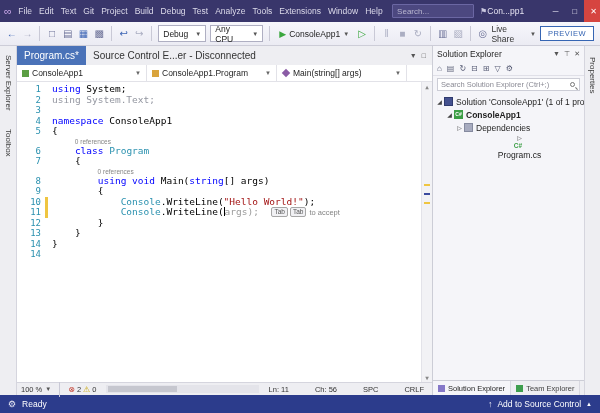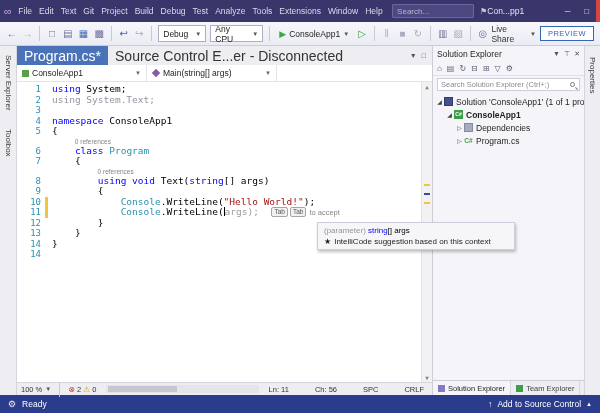--- a/index.html
+++ b/index.html
@@ -9,21 +9,21 @@
 
   
   .titlebar{height:22px;background:var(--c-titlebar,#39366B);display:flex;align-items:center;color:#DCDAEA;font-size:8.5px;padding-left:4px;flex:none}
   .vs-logo{width:14px;height:14px;color:#C9A7E8;font-size:11px;line-height:14px;text-align:center;margin-right:3px}
   .menu-bar{display:flex;align-items:center;height:22px}
   .menu-item{padding:0 3.5px;line-height:22px;cursor:default;white-space:nowrap}
   .tb-search{margin-left:6px;width:82px;height:14px;background:#4C4880;border:1px solid #6B67A3;color:#CCC;font-size:8px;padding:0 4px;border-radius:1px}
   .tb-search::placeholder{color:#B9B7CF}
   .tb-flag{margin-left:6px;font-size:8px;color:#C9C7DF}
   .title-spacer{flex:1}
-  .win-title{font-size:8.5px;color:#E6E4F2;margin-right:34px;white-space:nowrap}
+  .win-title{font-size:8.5px;color:#E6E4F2;margin-right:22px;white-space:nowrap}
   .win-btns{display:flex;height:22px}
   .win-btn{width:19px;height:22px;display:flex;align-items:center;justify-content:center;font-size:8px;color:#E6E4F2}
   .win-btn.close{background:#D64540;color:#fff}
 
   
   .toolbar{height:24px;background:linear-gradient(#F7F7FC,#EBEBF3);border-bottom:1px solid #CDCDD8;display:flex;align-items:center;padding:0 6px;gap:4px;flex:none;font-size:9px;color:#444}
   .tb-ico{font-size:10px;color:#6E7399;width:13px;text-align:center;line-height:16px}
   .tb-ico.blue{color:#3E66B5}
   .tb-ico.dim{color:#ABAEC2}
   .tb-ico.green{color:#3BA73F}
@@ -35,21 +35,21 @@
   .liveshare{display:flex;align-items:center;gap:3px;font-size:8.5px;color:#333}
   .preview-btn{margin-left:auto;border:1px solid var(--c-preview-accent,#3665B3);color:var(--c-preview-accent,#3665B3);background:#fff;font-size:7.5px;font-weight:normal;padding:2px 7px;letter-spacing:.5px}
 
   
   .main{flex:1;display:flex;min-height:0;position:relative}
   .left-strip{width:17px;background:#EEEEF2;border-right:1px solid #D5D5DE;display:flex;flex-direction:column;align-items:center;padding-top:6px;gap:12px;flex:none}
   .vtab{writing-mode:vertical-lr;font-size:8px;color:#3B3B3B;padding:3px 0;white-space:nowrap}
 
   .editor-col{flex:1;display:flex;flex-direction:column;min-width:0;background:#fff}
   .tab-row{height:19px;background:#EEEEF2;display:flex;align-items:flex-end;flex:none}
-  .doc-tab{height:19px;padding:0 7px;font-size:14px;display:flex;align-items:center;color:#333;white-space:nowrap}
+  .doc-tab{height:19px;padding:0 7px;font-size:10px;display:flex;align-items:center;color:#333;white-space:nowrap}
   .doc-tab.active{background:var(--c-accent-tab,#4A72B8);color:#fff}
   .tabrow-icons{margin-left:auto;display:flex;gap:5px;padding:0 6px;color:#555;font-size:7px;align-items:center;height:19px}
 
   .breadcrumb{height:17px;border-bottom:1px solid #E2E2E8;display:flex;align-items:center;flex:none;background:#fff;font-size:8.5px;color:#1E1E1E}
   .bc-seg{display:flex;align-items:center;gap:3px;padding:0 5px;height:100%;border-right:1px solid #E2E2E8;width:130px}
   .bc-lbl{white-space:nowrap;overflow:hidden;text-overflow:ellipsis}
   .bc-chev{margin-left:auto;font-size:6px;color:#666}
   .bc-ico{width:7px;height:7px;flex:none}
   .project-icon{background:#5B9E43}
   .class-icon{background:#D9A43C}
@@ -223,53 +223,52 @@
         </span>
       </div>
 
       <div class="breadcrumb">
           <div class="bc-seg">
             <span class="bc-ico project-icon"></span>
             <span class="bc-lbl">ConsoleApp1</span>
             <span class="bc-chev">▼</span>
           </div>
           <div class="bc-seg">
+            <span class="bc-ico class-icon"></span>
+            <span class="bc-lbl">ConsoleApp1.Program</span>
+            <span class="bc-chev">▼</span>
+          </div>
+          <div class="bc-seg">
             <span class="bc-ico method-icon"></span>
             <span class="bc-lbl">Main(string[] args)</span>
             <span class="bc-chev">▼</span>
           </div>
         </div>
 
       <div class="code-area">
         <div>
             <div class="cl"><span class="gut-margin"></span><span class="num">1</span><span class="chg"></span><span class="code-text"><span class="tk-kw">using</span><span class="tk-pl"> System;</span></span></div>
             <div class="cl"><span class="gut-margin"></span><span class="num">2</span><span class="chg"></span><span class="code-text"><span class="tk-dm">using System.Text;</span></span></div>
             <div class="cl"><span class="gut-margin"></span><span class="num">3</span><span class="chg"></span><span class="code-text"></span></div>
             <div class="cl"><span class="gut-margin"></span><span class="num">4</span><span class="chg"></span><span class="code-text"><span class="tk-kw">namespace</span><span class="tk-pl"> ConsoleApp1</span></span></div>
             <div class="cl"><span class="gut-margin"></span><span class="num">5</span><span class="chg"></span><span class="code-text"><span class="tk-pl">{</span></span></div>
             <div class="lens"><span class="gut-margin"></span><span class="num"></span><span class="chg"></span><span class="txt" style="padding-left: 22.8px;">0 references</span></div>
             <div class="cl"><span class="gut-margin"></span><span class="num">6</span><span class="chg"></span><span class="code-text"><span class="tk-pl">    </span><span class="tk-kw">class</span><span class="tk-pl"> </span><span class="tk-ty">Program</span></span></div>
             <div class="cl"><span class="gut-margin"></span><span class="num">7</span><span class="chg"></span><span class="code-text"><span class="tk-pl">    {</span></span></div>
             <div class="lens"><span class="gut-margin"></span><span class="num"></span><span class="chg"></span><span class="txt" style="padding-left: 45.6px;">0 references</span></div>
-            <div class="cl"><span class="gut-margin"></span><span class="num">8</span><span class="chg"></span><span class="code-text"><span class="tk-pl">        </span><span class="tk-kw">using</span><span class="tk-pl"> </span><span class="tk-kw">void</span><span class="tk-pl"> Text(</span><span class="tk-kw">string</span><span class="tk-pl">[] args)</span></span></div>
+            <div class="cl"><span class="gut-margin"></span><span class="num">8</span><span class="chg"></span><span class="code-text"><span class="tk-pl">        </span><span class="tk-kw">using</span><span class="tk-pl"> </span><span class="tk-kw">void</span><span class="tk-pl"> Main(</span><span class="tk-kw">string</span><span class="tk-pl">[] args)</span></span></div>
             <div class="cl"><span class="gut-margin"></span><span class="num">9</span><span class="chg"></span><span class="code-text"><span class="tk-pl">        {</span></span></div>
             <div class="cl"><span class="gut-margin"></span><span class="num">10</span><span class="chg on"></span><span class="code-text"><span class="tk-pl">            </span><span class="tk-ty">Console</span><span class="tk-pl">.WriteLine(</span><span class="tk-st">"Hello World!"</span><span class="tk-pl">);</span></span></div>
             <div class="cl"><span class="gut-margin"></span><span class="num">11</span><span class="chg on"></span><span class="code-text"><span class="tk-pl">            </span><span class="tk-ty">Console</span><span class="tk-pl">.WriteLine(</span><span class="caret"></span><span class="tk-gh">args);</span><span class="tk-pl">  </span><span class="tk-kb">Tab</span><span class="tk-kb">Tab</span><span class="tk-hn"> to accept</span></span></div>
             <div class="cl"><span class="gut-margin"></span><span class="num">12</span><span class="chg"></span><span class="code-text"><span class="tk-pl">        }</span></span></div>
             <div class="cl"><span class="gut-margin"></span><span class="num">13</span><span class="chg"></span><span class="code-text"><span class="tk-pl">    }</span></span></div>
             <div class="cl"><span class="gut-margin"></span><span class="num">14</span><span class="chg"></span><span class="code-text"><span class="tk-pl">}</span></span></div>
             <div class="cl"><span class="gut-margin"></span><span class="num">14</span><span class="chg"></span><span class="code-text"></span></div>
           </div>
 
-        <div class="tooltip">
-          <div class="sig"><span class="tk-dm">(parameter) </span><span class="tk-kw">string</span><span class="tk-pl">[] </span><span class="tk-pl">args</span></div>
-          <div class="note">
-            <span class="star">★</span><span>IntelliCode suggestion based on this context</span>
-          </div>
-        </div>
 
         <div class="v-scroll">
           <div class="arr">▲</div>
           <div class="arr bottom">▼</div>
         <div class="sb-mark" style="top: 34%; background: rgb(239, 197, 65);"></div>
             <div class="sb-mark" style="top: 37%; background: rgb(59, 74, 158);"></div>
             <div class="sb-mark" style="top: 40%; background: rgb(239, 197, 65);"></div>
           </div>
       </div>
 
@@ -328,21 +327,21 @@
           <div class="tree-row" style="padding-left: 12px;">
             <span class="tw-exp">◢</span>
             <span class="ico csharp-project-icon"></span>
             <span class="lbl b">ConsoleApp1</span>
           </div>
           <div class="tree-row" style="padding-left: 22px;">
             <span class="tw-exp">▷</span>
             <span class="ico dependencies-icon"></span>
             <span class="lbl">Dependencies</span>
           </div>
-          <div class="tree-row" style="padding-left: 22px;">
+          <div class="tree-row" style="padding-left: 22px; flex-direction: column;">
             <span class="tw-exp">▷</span>
             <span class="ico csharp-file-icon"></span>
             <span class="lbl">Program.cs</span>
           </div>
         </div>
       <div class="rp-tabs">
           <div class="rp-tab active">
             <span class="rp-tab-ico solution-explorer-icon"></span>
             <span>Solution Explorer</span>
           </div>

